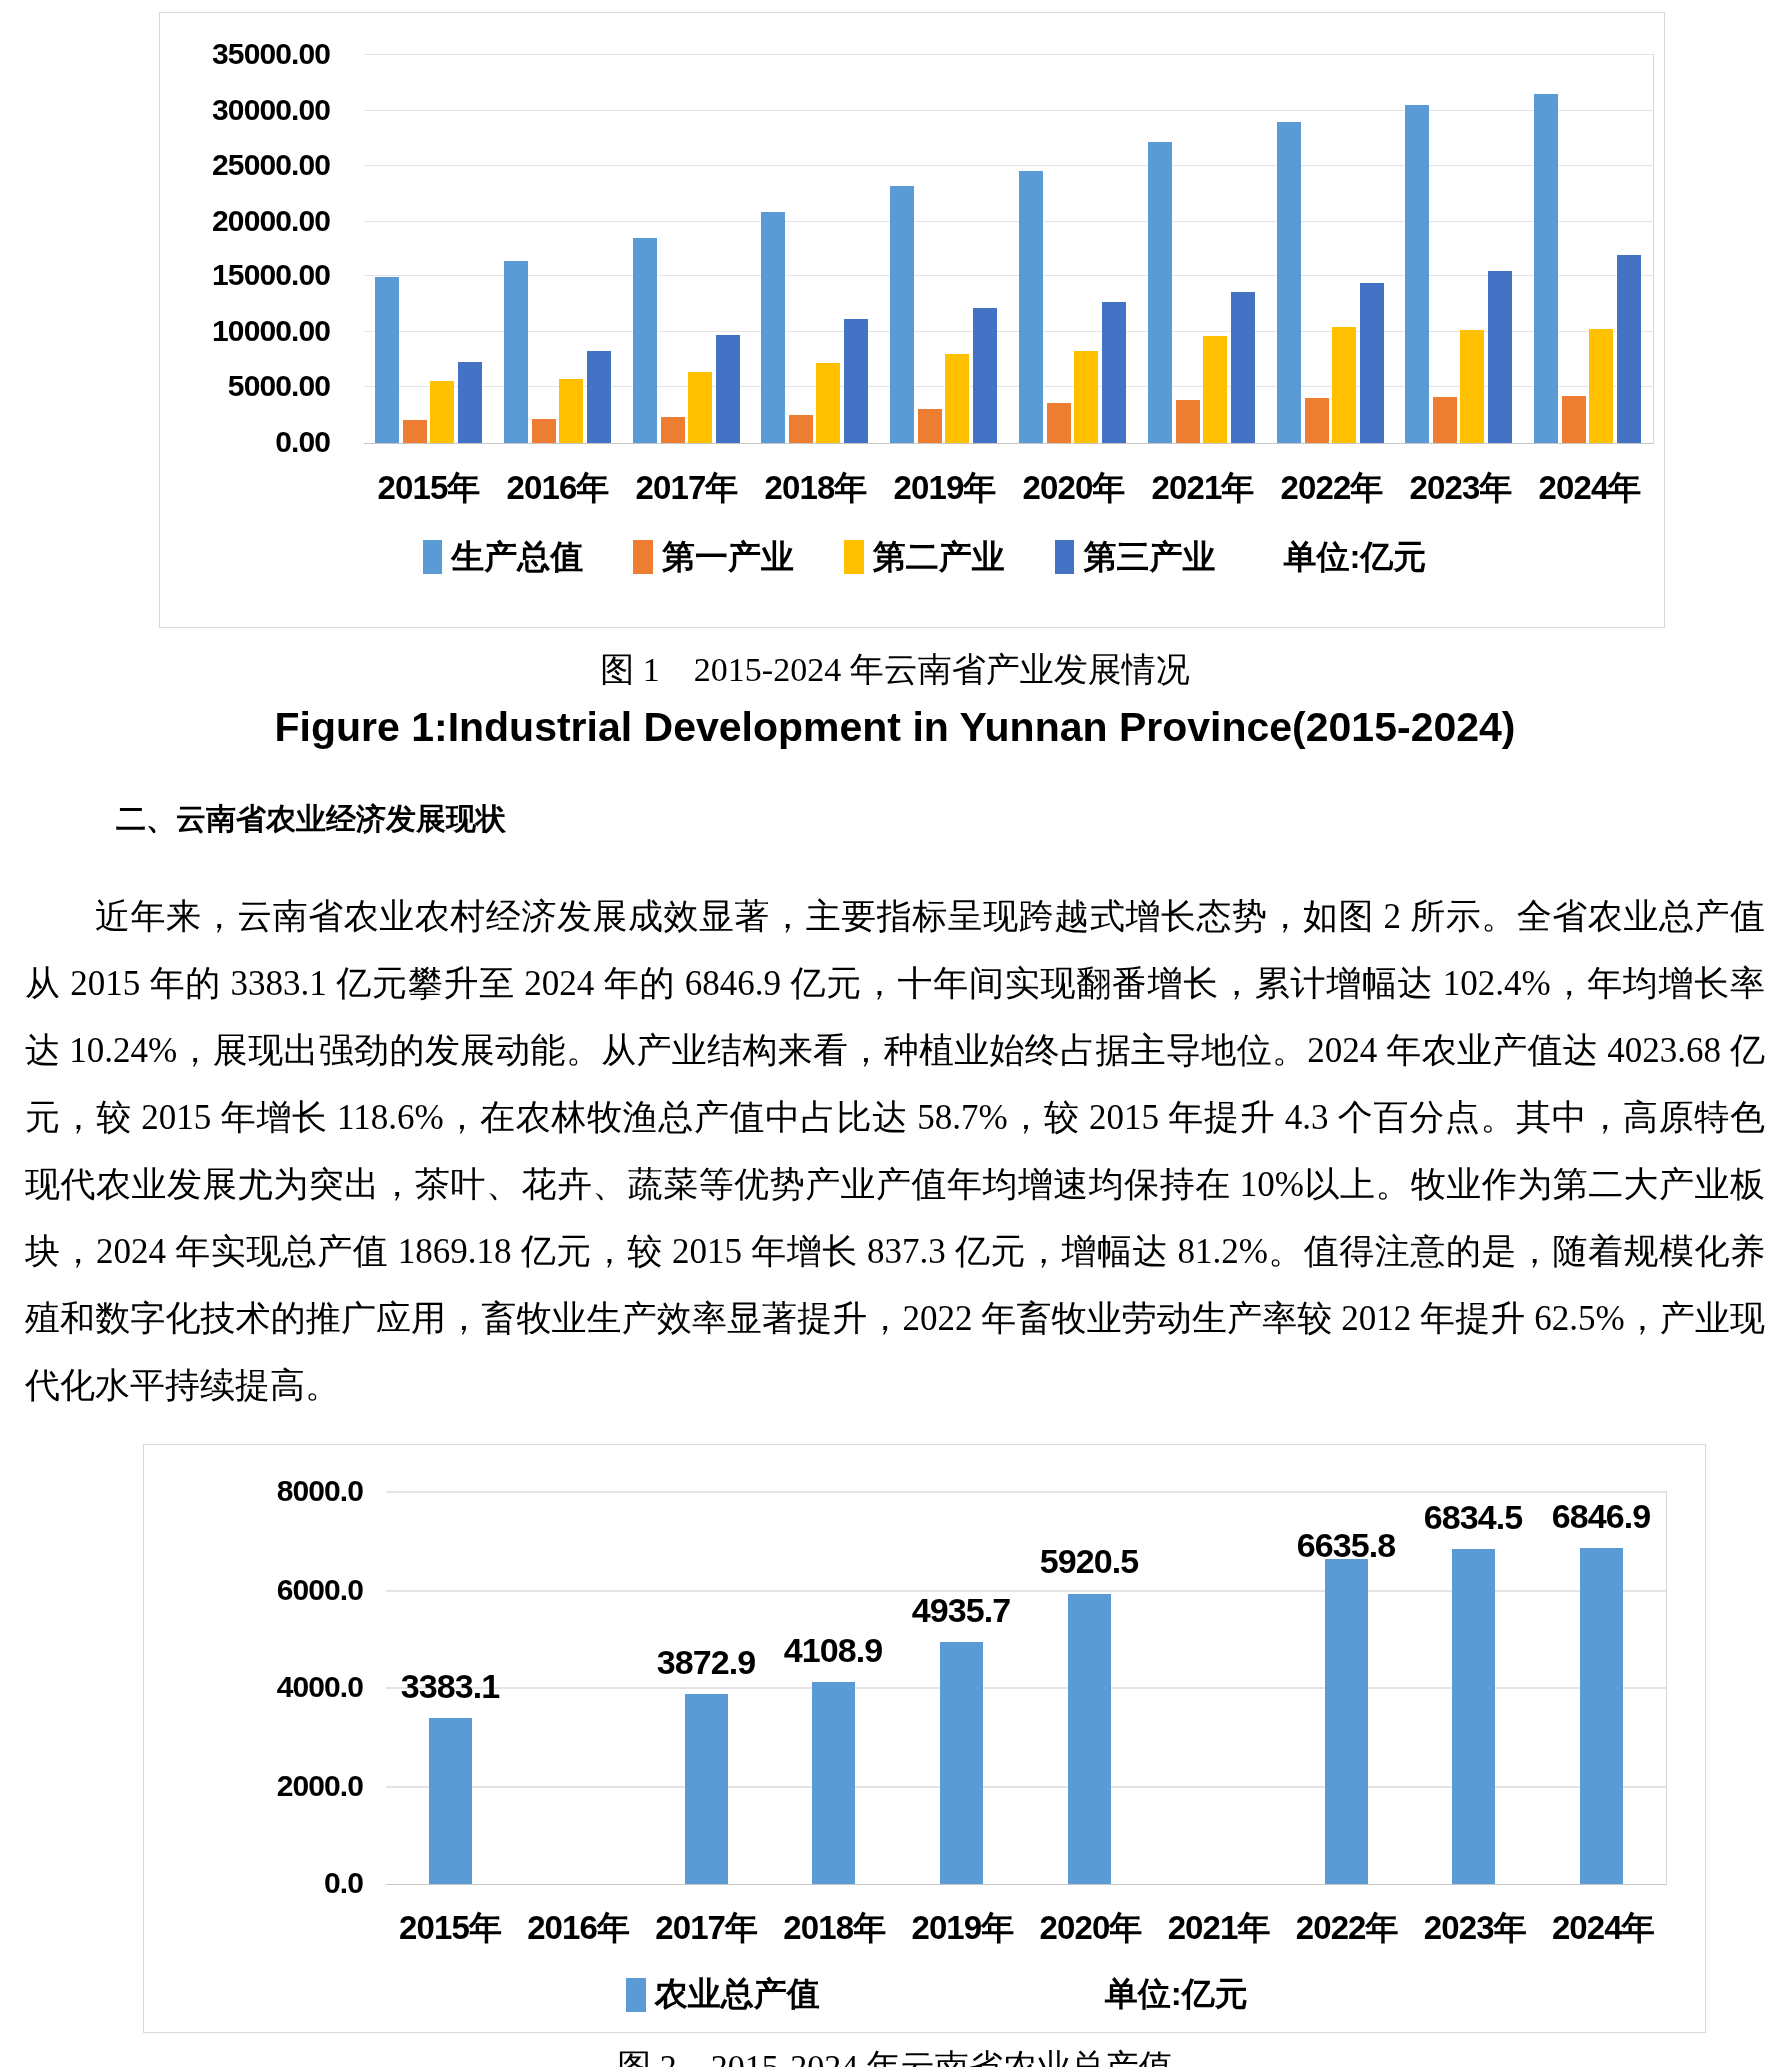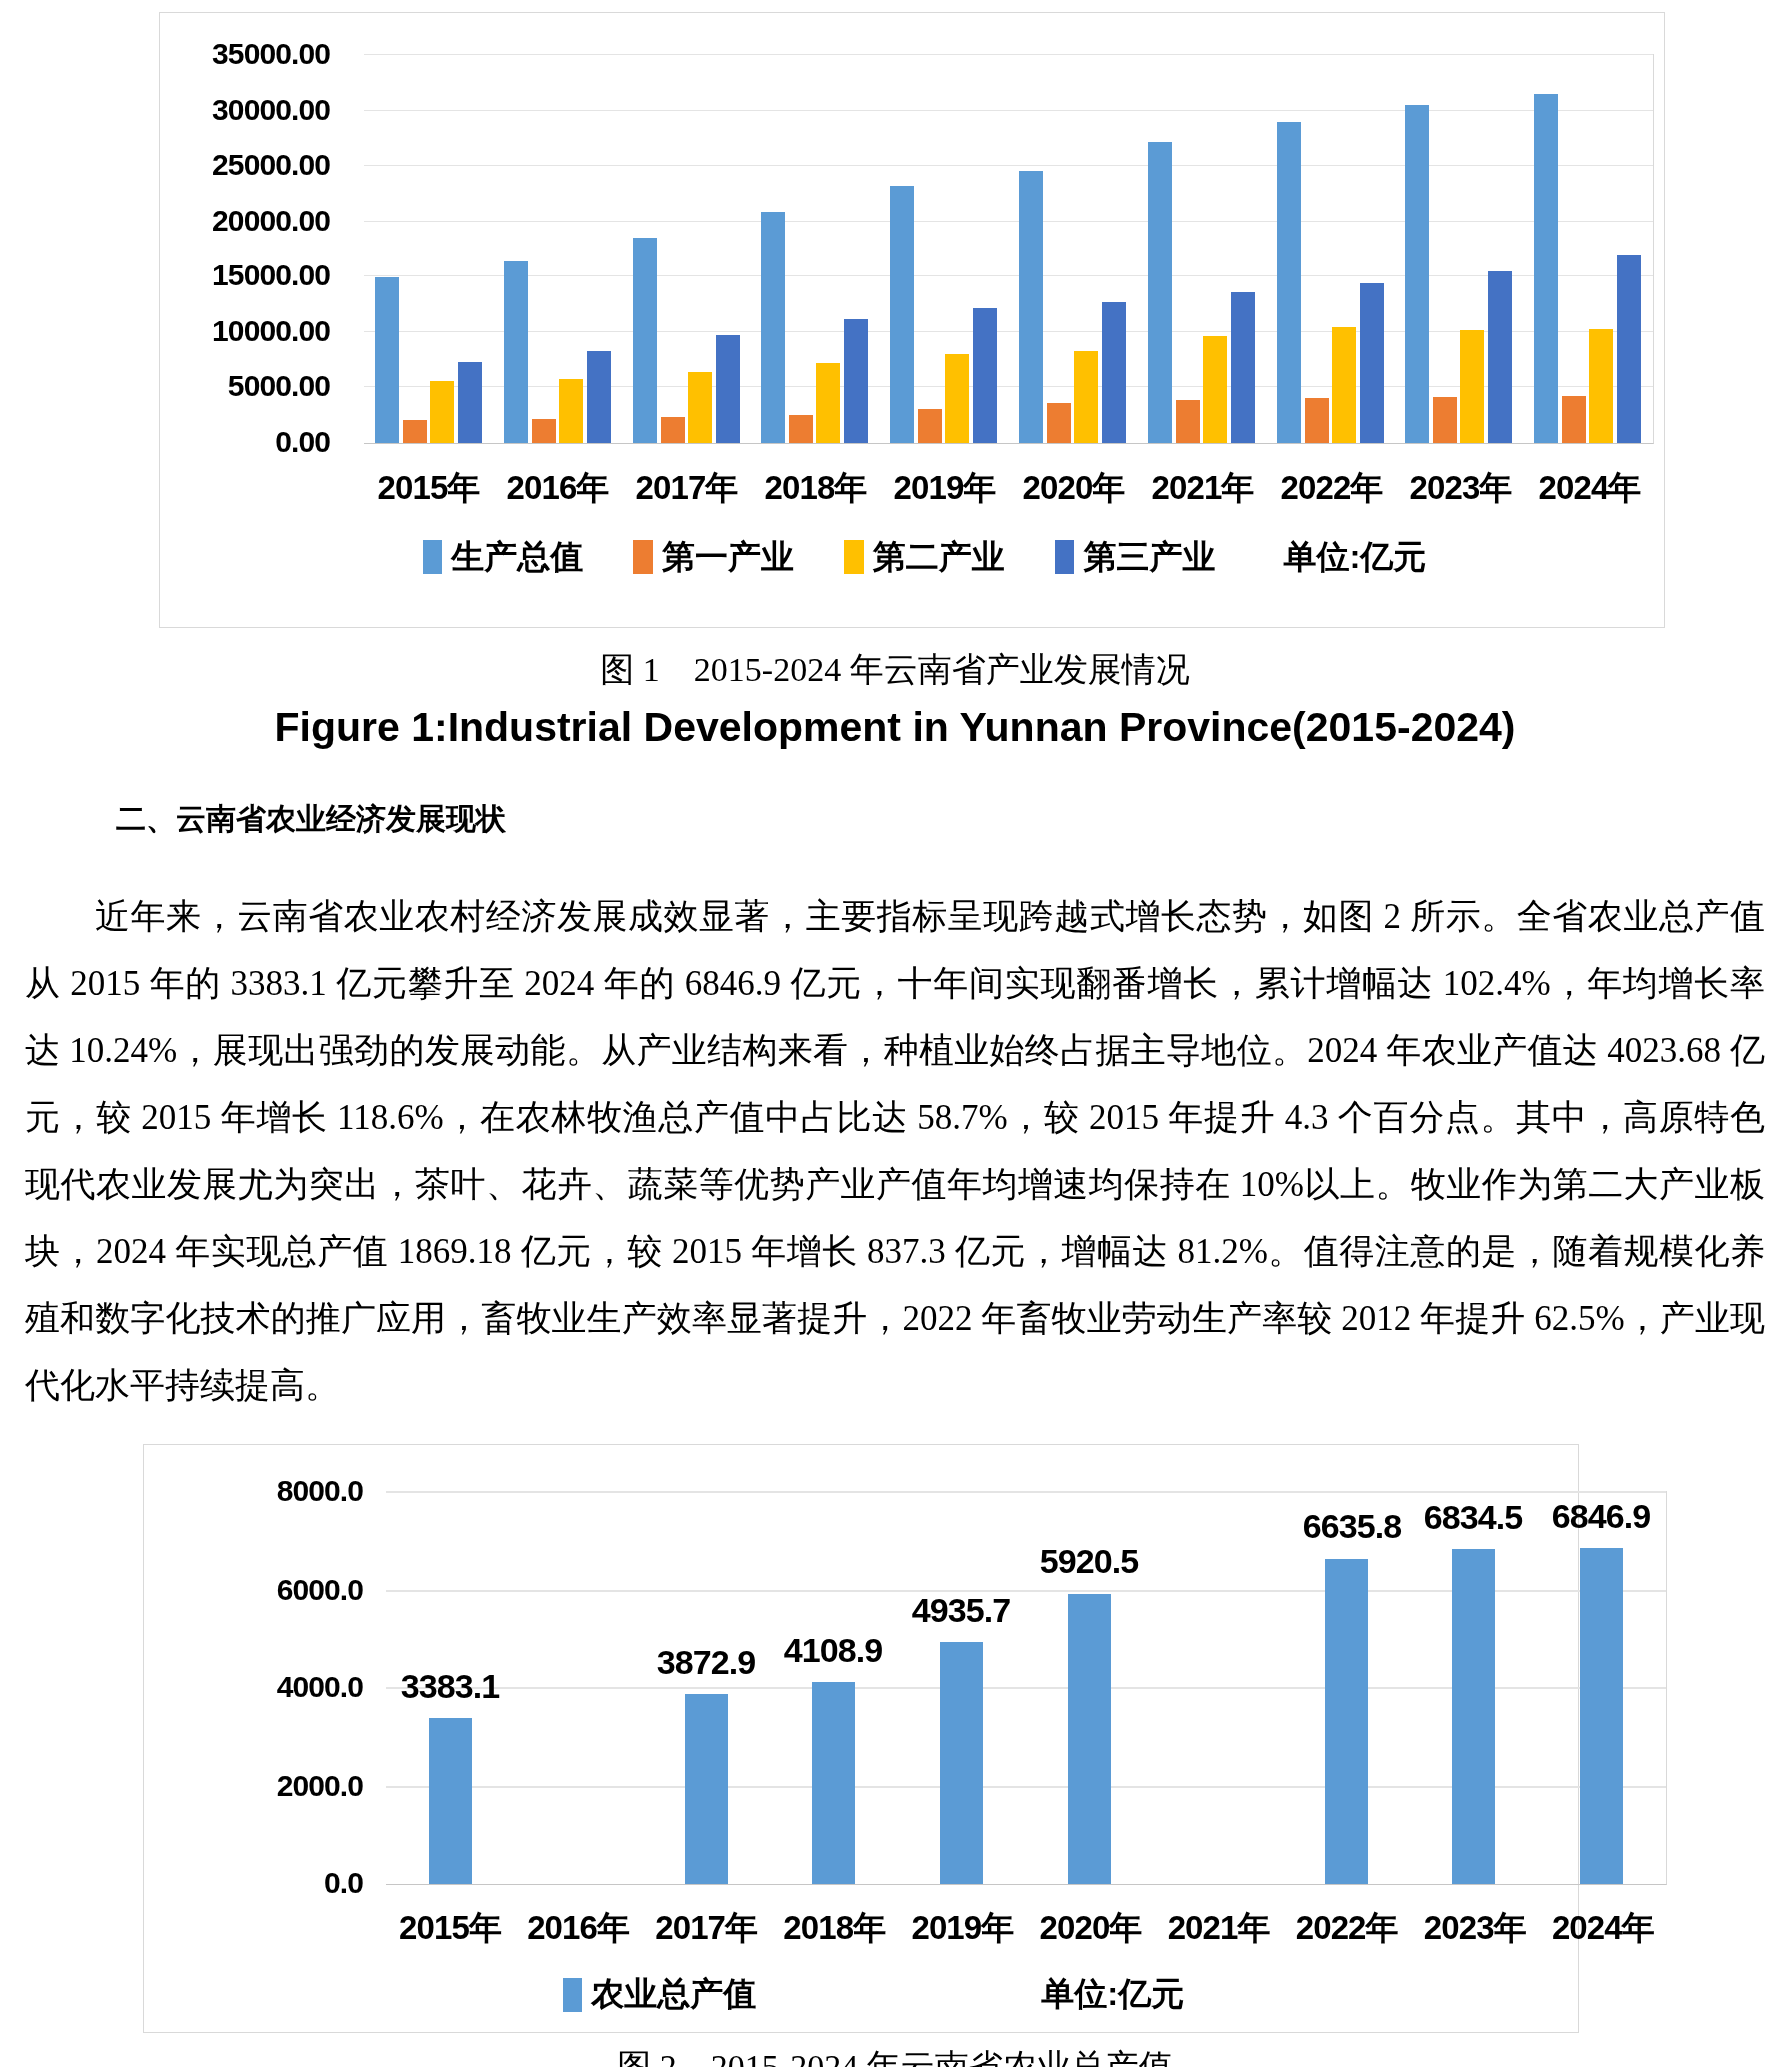--- a/index.html
+++ b/index.html
@@ -3,21 +3,21 @@
 <meta charset="utf-8">
 <style>
   html,body{margin:0;padding:0;}
   body{
     width:1790px;height:2068px;position:relative;overflow:hidden;
     background:#ffffff;color:#000;
     font-family:"Liberation Sans",sans-serif;
   }
   .chart-frame{position:absolute;border:1.8px solid #d9d9d9;background:#fff;box-sizing:border-box;}
   #chart1box{left:159px;top:11.6px;width:1506px;height:616px;}
-  #chart2box{left:143px;top:1444px;width:1436px;height:589px;}
+  #chart2box{left:143px;top:1444px;width:1563px;height:589px;}
 
   .yaxis{position:absolute;}
   #chart1box .yaxis{left:0;top:41px;width:179px;height:390px;}
   #chart2box .yaxis{left:0;top:46px;width:228px;height:394px;}
   .ytick{position:absolute;right:9px;transform:translateY(-50%);
     font-weight:bold;font-size:30px;letter-spacing:-0.9px;white-space:nowrap;}
 
   .plot{position:absolute;box-sizing:border-box;
     border-right:1.8px solid #d9d9d9;border-bottom:1.8px solid #c6c6c6;}
   #chart1box .plot{left:204px;top:41px;width:1290px;height:390px;}
@@ -209,21 +209,21 @@
       <div class="bar-group" style="left: 511px; width: 128px;">
         <div class="bar" style="height: 242px; background: rgb(91, 155, 213);"></div>
         <div class="value-label" style="bottom: 254px;">4935.7</div>
       </div>
       <div class="bar-group" style="left: 639px; width: 128px;">
         <div class="bar" style="height: 290px; background: rgb(91, 155, 213);"></div>
         <div class="value-label" style="bottom: 303px;">5920.5</div>
       </div>
       <div class="bar-group" style="left: 896px; width: 128px;">
         <div class="bar" style="height: 325px; background: rgb(91, 155, 213);"></div>
-        <div class="value-label" style="bottom: 338px; margin-left: 6px;">6635.8</div>
+        <div class="value-label" style="bottom: 319px;">6635.8</div>
       </div>
       <div class="bar-group" style="left: 1023px; width: 128px;">
         <div class="bar" style="height: 335px; background: rgb(91, 155, 213);"></div>
         <div class="value-label" style="bottom: 347px; text-align: center;">6834.5</div>
       </div>
       <div class="bar-group" style="left: 1151px; width: 128px;">
         <div class="bar" style="height: 336px; background: rgb(91, 155, 213);"></div>
         <div class="value-label" style="bottom: 348px;">6846.9</div>
       </div>
     </div>

